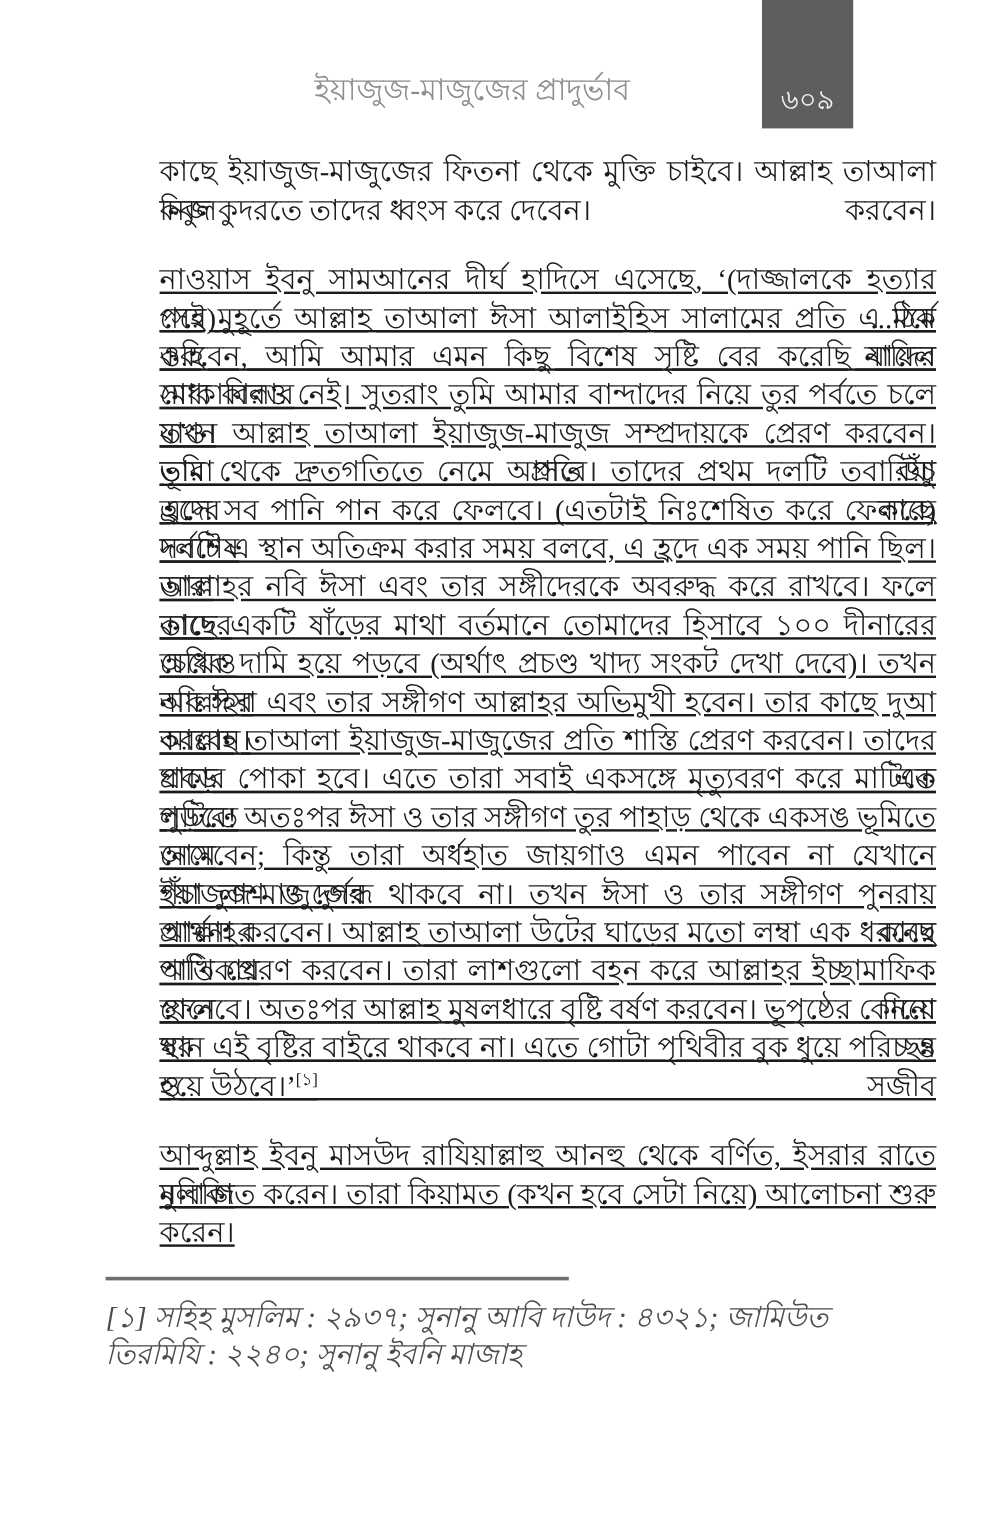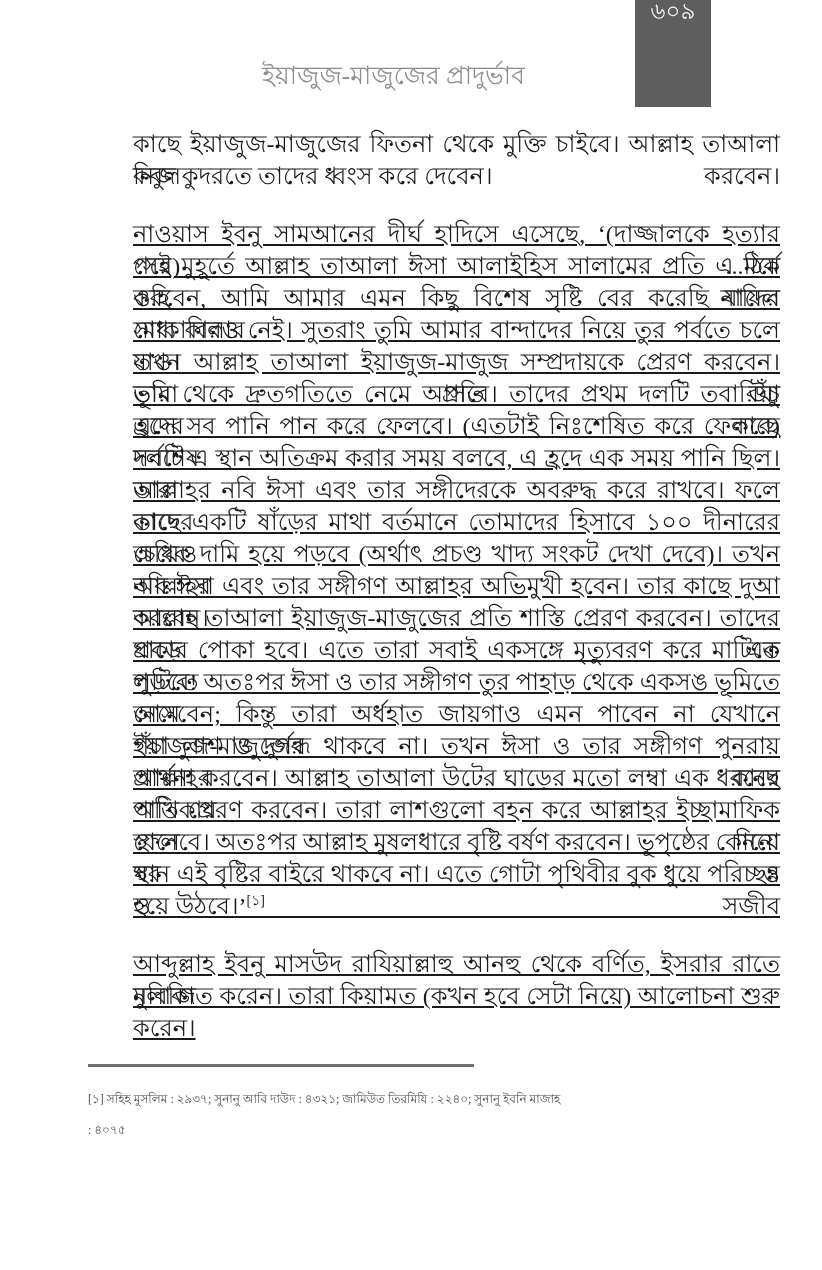--- a/index.html
+++ b/index.html
@@ -16,21 +16,21 @@
     position:relative;
     width:822px;height:1270px;
     background:var(--page_bg);
     font-family:"Liberation Serif","DejaVu Sans",serif;
     overflow:hidden;
   }
   .pagenum-box{
     position:absolute;left:635px;top:0;
     width:76px;height:107px;
     background:var(--pagenum_box_bg);
-    display:flex;align-items:flex-start;justify-content:center;
+    display:flex;align-items:flex-end;justify-content:center;
     padding-bottom:12px;box-sizing:border-box;
   }
   .pagenum-box span{
     color:var(--pagenum_text);
     font-size:23px;line-height:1;
   }
   .header-title{
     position:absolute;left:70px;top:60px;width:647px;
     text-align:center;
     color:var(--header_gray);
@@ -58,21 +58,22 @@
     font-size:14px;vertical-align:super;line-height:0;
   }
   .footnote-sep{
     position:absolute;left:88px;top:1064px;
     width:386px;height:3px;
     background:var(--separator);
   }
   .footnote{
     position:absolute;left:88px;top:1084px;width:650px;
     color:var(--footnote_text);
-    font-size:12px;
+    font-style:italic;
+    font-size:24px;
   }
   .footnote .fline{
     line-height:31px;
     text-align:left;
     text-align-last:left;
   }
 </style>
 </head>
 <body>
 
@@ -116,16 +117,15 @@
       <div class="para">
         <div class="line">আব্দুল্লাহ ইবনু মাসউদ রাযিয়াল্লাহু আনহু থেকে বর্ণিত, ইসরার রাতে নবিজি</div>
         <div class="line">মুলাকাত করেন। তারা কিয়ামত (কখন হবে সেটা নিয়ে) আলোচনা শুরু করেন।</div>
       </div>
     </div>
 
   <div class="footnote-sep"></div>
 
   <div class="footnote" id="footnote">
       <div class="fline">[১] সহিহ মুসলিম : ২৯৩৭; সুনানু আবি দাউদ : ৪৩২১; জামিউত তিরমিযি : ২২৪০; সুনানু ইবনি মাজাহ</div>
-      <div class="fline">: ৪০৭৫</div>
     </div>
 
 </div>
 
 </body></html>

